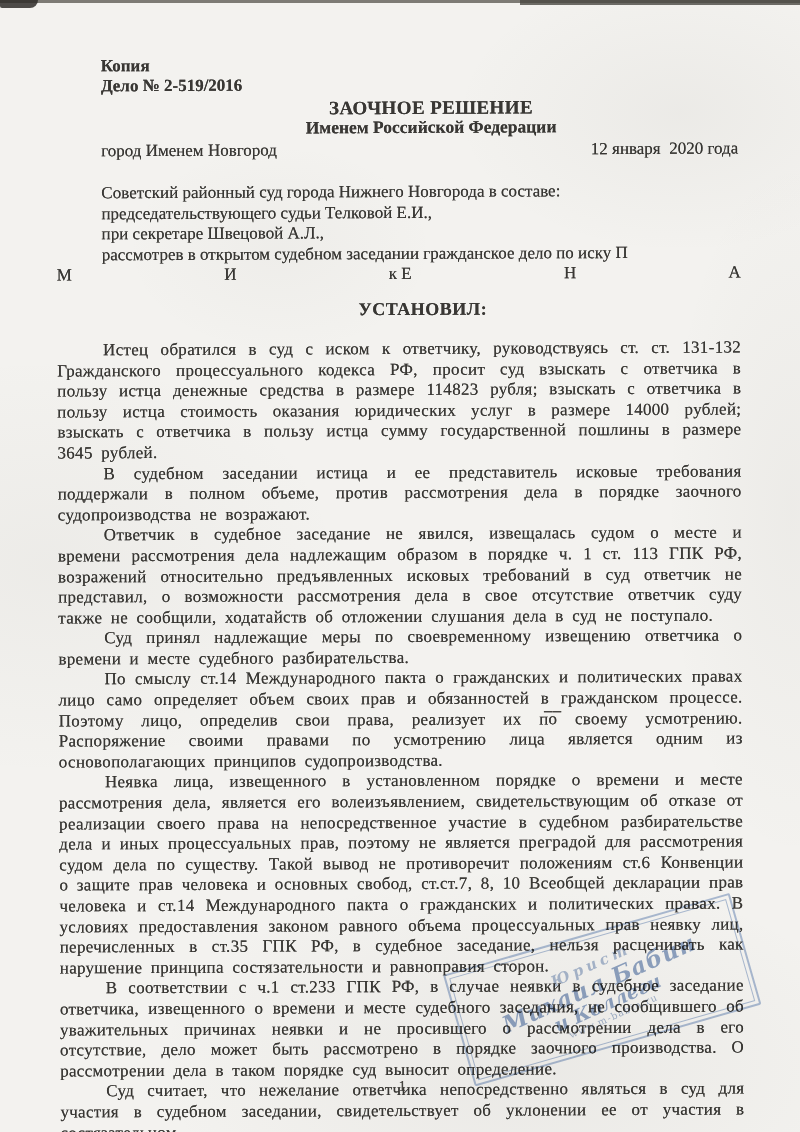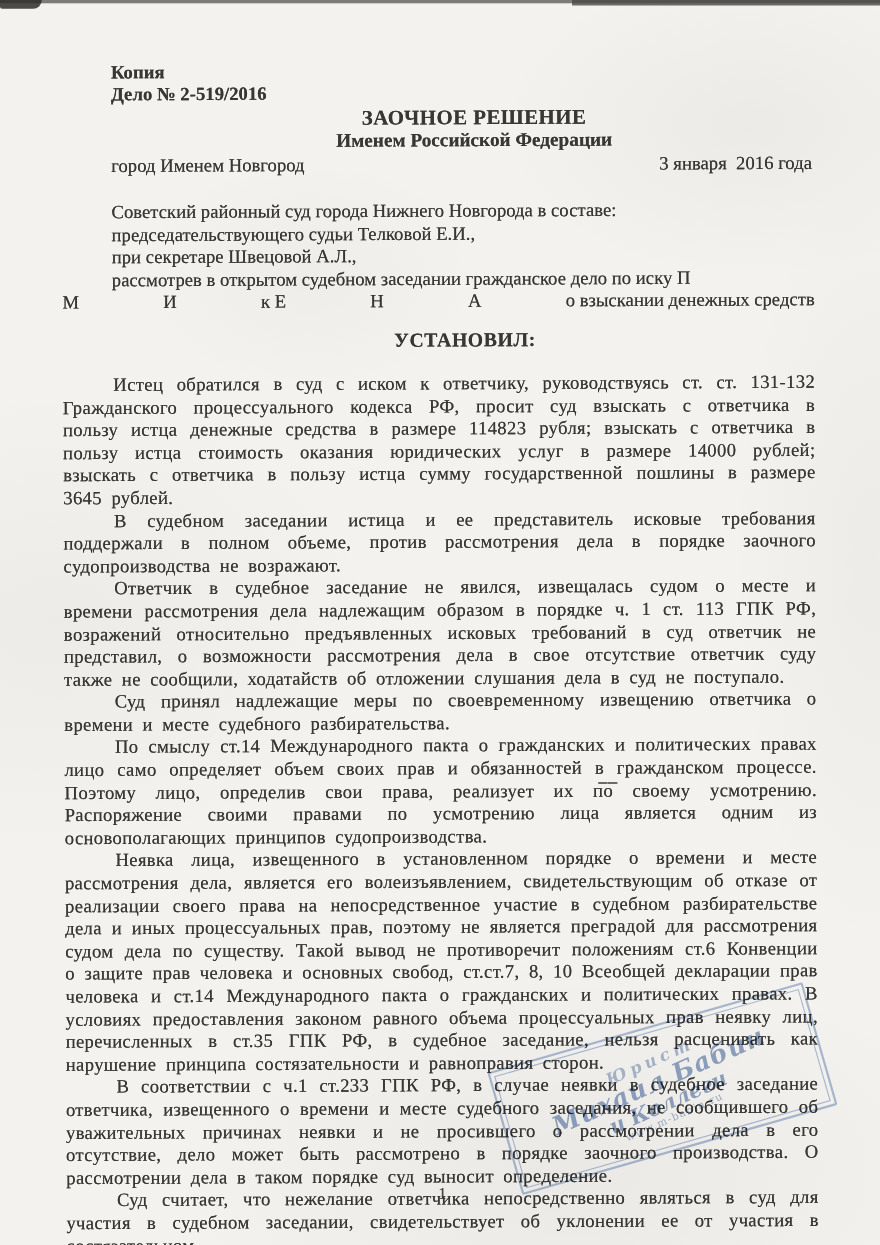--- a/index.html
+++ b/index.html
@@ -94,37 +94,36 @@
       <div>Дело № 2-519/2016</div>
     </div>
 
     <div class="title-block">
       <div class="doc-title">ЗАОЧНОЕ РЕШЕНИЕ</div>
       <div class="doc-subtitle">Именем Российской Федерации</div>
     </div>
 
     <div class="place-date">
       <span>город Именем Новгород</span>
-      <span class="date">3 января  2016 года</span>
+      <span class="date">12 января  2020 года</span>
     </div>
 
     <div class="intro">
         <p>Советский районный суд города Нижнего Новгорода в составе:</p>
         <p>председательствующего судьи Телковой Е.И.,</p>
         <p>при секретаре Швецовой А.Л.,</p>
         <p>рассмотрев в открытом судебном заседании гражданское дело по иску П</p>
       </div>
 
     <div class="parties">
         <span>М</span>
         <span>И</span>
         <span>к Е</span>
         <span>Н</span>
         <span>А</span>
-        <span>о взыскании денежных средств</span>
       </div>
 
     <div class="section-heading">УСТАНОВИЛ:</div>
 
     <div class="body">
         <p>Истец обратился в суд с иском к ответчику, руководствуясь ст.  ст.  131-132 Гражданского процессуального кодекса РФ, просит суд взыскать с ответчика в пользу истца денежные средства в размере 114823 рубля; взыскать с ответчика в пользу истца стоимость оказания юридических услуг в размере 14000 рублей; взыскать с ответчика в пользу истца сумму государственной пошлины в размере 3645 рублей.</p>
         <p>В судебном  заседании истица и ее представитель исковые требования поддержали в полном объеме, против рассмотрения дела в порядке заочного судопроизводства не возражают.</p>
         <p>Ответчик в судебное заседание не явился, извещалась судом о месте и времени рассмотрения дела  надлежащим образом в порядке ч. 1 ст. 113 ГПК РФ, возражений относительно предъявленных исковых требований в суд ответчик не представил, о возможности рассмотрения дела в свое отсутствие ответчик суду также не сообщили, ходатайств об отложении слушания дела в суд не поступало.</p>
         <p>Суд принял надлежащие меры по своевременному извещению ответчика о времени и месте судебного разбирательства.</p>
         <p>По смыслу ст.14 Международного пакта о гражданских и политических правах лицо само определяет объем своих прав и обязанностей в гражданском процессе. Поэтому лицо, определив свои права, реализует их п̅о̅ своему усмотрению. Распоряжение своими правами по усмотрению лица является одним из основополагающих принципов судопроизводства.</p>

